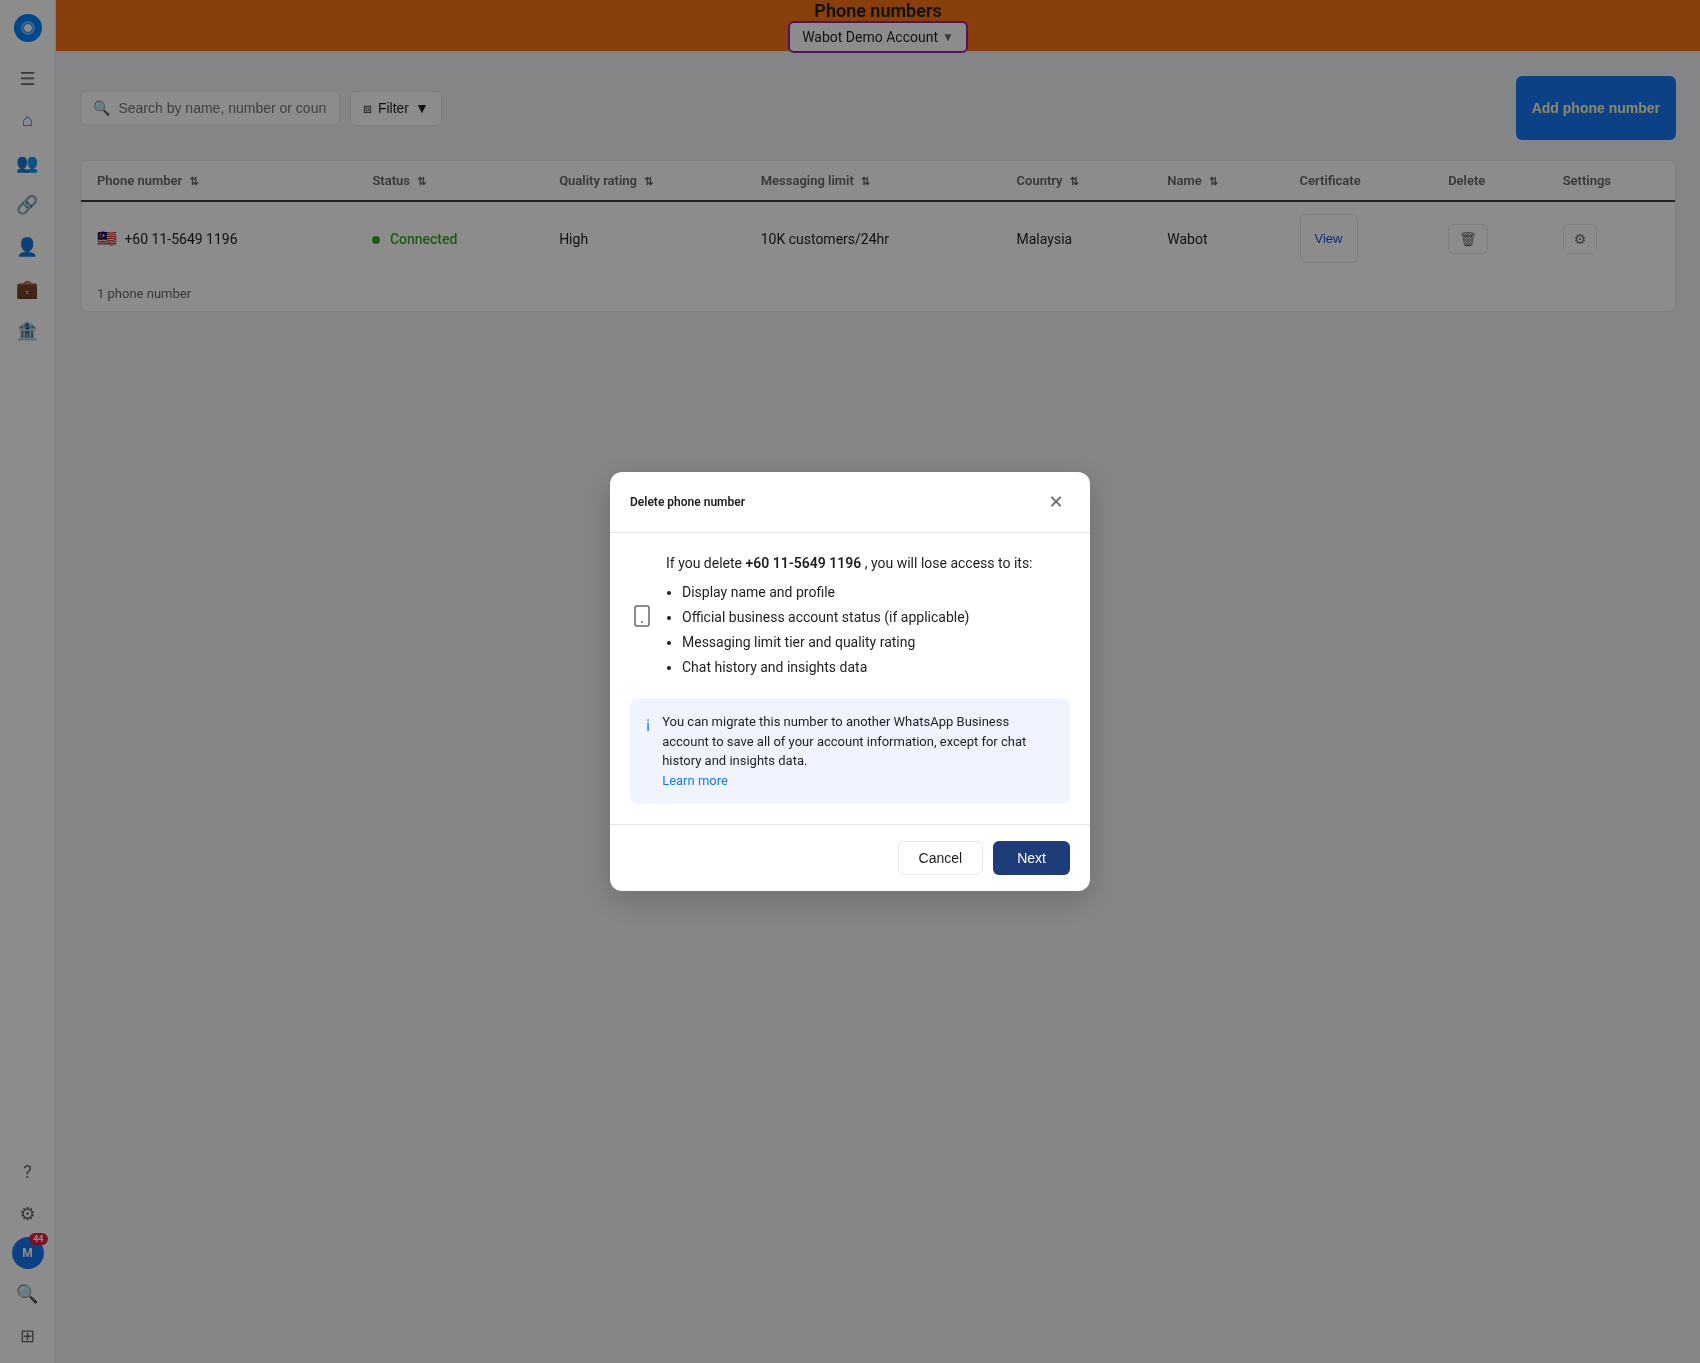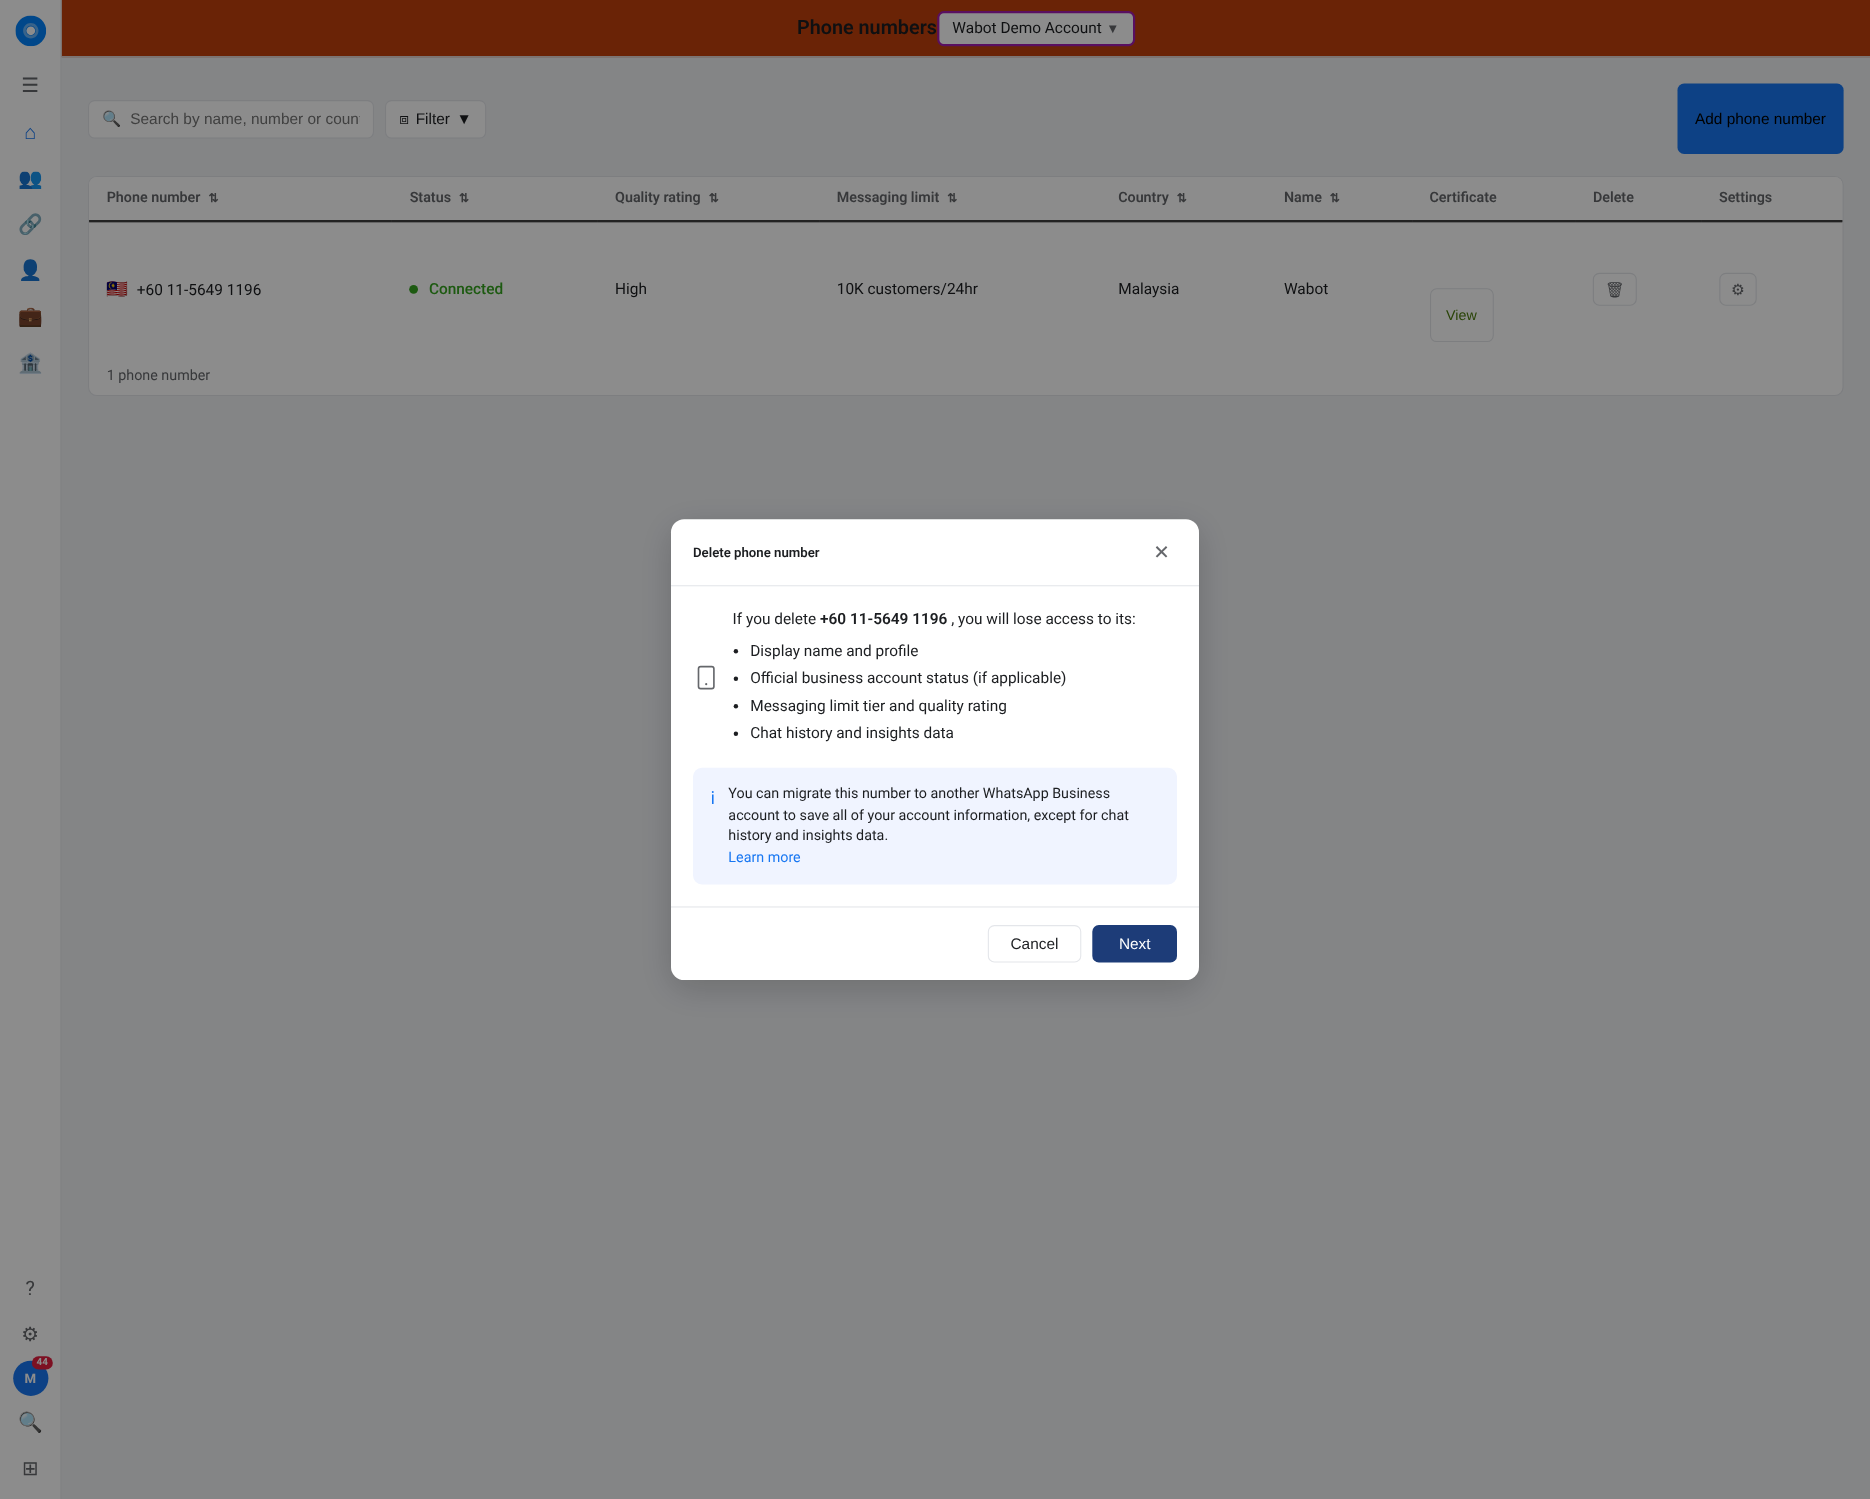--- a/index.html
+++ b/index.html
@@ -14,47 +14,47 @@
     .sidebar-icon { width: 36px; height: 36px; display: flex; align-items: center; justify-content: center; border-radius: 8px; cursor: pointer; color: #65676b; font-size: 18px; }
     .sidebar-icon.active { color: #1877f2; }
     .sidebar-bottom { margin-top: auto; display: flex; flex-direction: column; align-items: center; gap: 6px; }
     .sidebar-avatar { width: 32px; height: 32px; border-radius: 50%; background: #1877f2; display: flex; align-items: center; justify-content: center; color: white; font-size: 12px; font-weight: bold; position: relative; }
     .sidebar-badge { position: absolute; top: -4px; right: -4px; background: #e41e3f; color: white; font-size: 9px; border-radius: 10px; padding: 1px 4px; font-weight: bold; }
 
     
     .main { flex: 1; display: flex; flex-direction: column; overflow: hidden; }
 
     
-    .topbar { background: #c2410c; border-bottom: 1px solid #e4e6ea; padding: 0 24px; height: 52px; display: flex; align-items: center; justify-content: center; flex-shrink: 0; }
+    .topbar { background: #f97316; border-bottom: 1px solid #e4e6ea; padding: 0 24px; height: 52px; display: flex; align-items: center; justify-content: space-between; flex-shrink: 0; flex-direction: column; }
     .topbar-title { font-size: 18px; font-weight: 600; color: #1c1e21; }
     .topbar-account { display: flex; align-items: center; gap: 4px; background: #fff; border: 2px solid #a21caf; border-radius: 6px; padding: 6px 12px; cursor: pointer; font-size: 14px; color: #1c1e21; }
     .dropdown-arrow { font-size: 12px; color: #65676b; }
 
     
     .content { flex: 1; padding: 24px; overflow-y: auto; position: relative; }
 
     
     .toolbar { display: flex; align-items: center; justify-content: space-between; margin-bottom: 20px; }
     .search-box { display: flex; align-items: center; gap: 8px; background: #fff; border: 1px solid #e4e6ea; border-radius: 6px; padding: 8px 12px; width: 260px; }
     .search-box input { border: none; outline: none; font-size: 14px; color: #1c1e21; background: transparent; width: 100%; }
     .search-icon { color: #65676b; font-size: 14px; }
     .filter-btn { display: flex; align-items: center; gap: 6px; background: #fff; border: 1px solid #e4e6ea; border-radius: 6px; padding: 8px 12px; cursor: pointer; font-size: 14px; color: #1c1e21; }
-    .add-btn { background: #1877f2; color: #000000; border: none; border-radius: 6px; padding: 24px 16px; font-size: 14px; font-weight: 400; cursor: pointer; }
+    .add-btn { background: #1877f2; color: #fef9c3; border: none; border-radius: 6px; padding: 24px 16px; font-size: 14px; font-weight: 700; cursor: pointer; }
     .toolbar-left { display: flex; align-items: center; gap: 10px; }
 
     
     .table-container { background: #fff; border-radius: 8px; border: 1px solid #e4e6ea; overflow: hidden; }
     .table { width: 100%; border-collapse: collapse; }
     .table th { padding: 12px 16px; text-align: left; font-size: 13px; font-weight: 600; color: #65676b; border-bottom: 2px solid #404040; background: #fff; white-space: nowrap; }
     .table td { padding: 12px 16px; font-size: 14px; color: #1c1e21; border-bottom: 1px solid #f0f2f5; }
     .table tr:last-child td { border-bottom: none; }
     .sort-icon { font-size: 11px; color: #65676b; margin-left: 4px; }
     .status-connected { color: #36a420; font-weight: 500; }
     .status-dot { display: inline-block; width: 8px; height: 8px; border-radius: 50%; background: #36a420; margin-right: 6px; }
-    .view-btn { background: #fff; border: 1px solid #e4e6ea; border-radius: 6px; padding: 16px 14px; font-size: 13px; cursor: pointer; color: #4d7c0f; margin-top: 48px; }
+    .view-btn { background: #fff; border: 1px solid #e4e6ea; border-radius: 6px; padding: 16px 14px; font-size: 13px; cursor: pointer; color: #1d4ed8; }
     .icon-btn { background: #fff; border: 1px solid #e4e6ea; border-radius: 6px; padding: 6px 10px; font-size: 14px; cursor: pointer; color: #65676b; }
     .phone-count { margin-top: 12px; font-size: 13px; color: #65676b; }
 
     
     .overlay { position: fixed; inset: 0; background: rgba(0,0,0,0.45); display: flex; align-items: center; justify-content: center; z-index: 100; }
 
     
     .modal { background: #fff; border-radius: 12px; width: 480px; box-shadow: 0 8px 32px rgba(0,0,0,0.18); overflow: hidden; }
     .modal-header { display: flex; align-items: center; justify-content: space-between; padding: 16px 20px; border-bottom: 1px solid #e4e6ea; }
     .modal-title { font-size: 12px; font-weight: 600; color: #1c1e21; }

